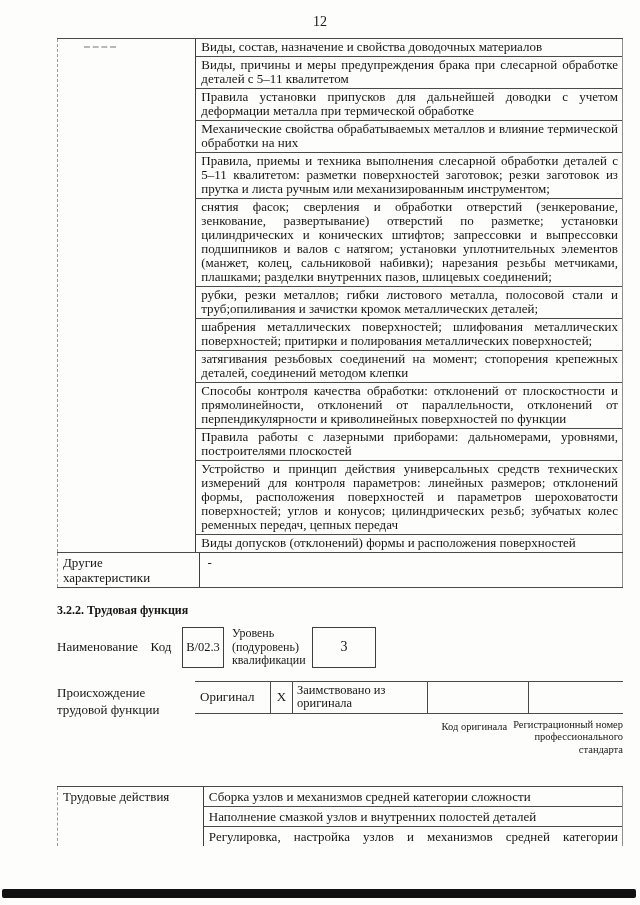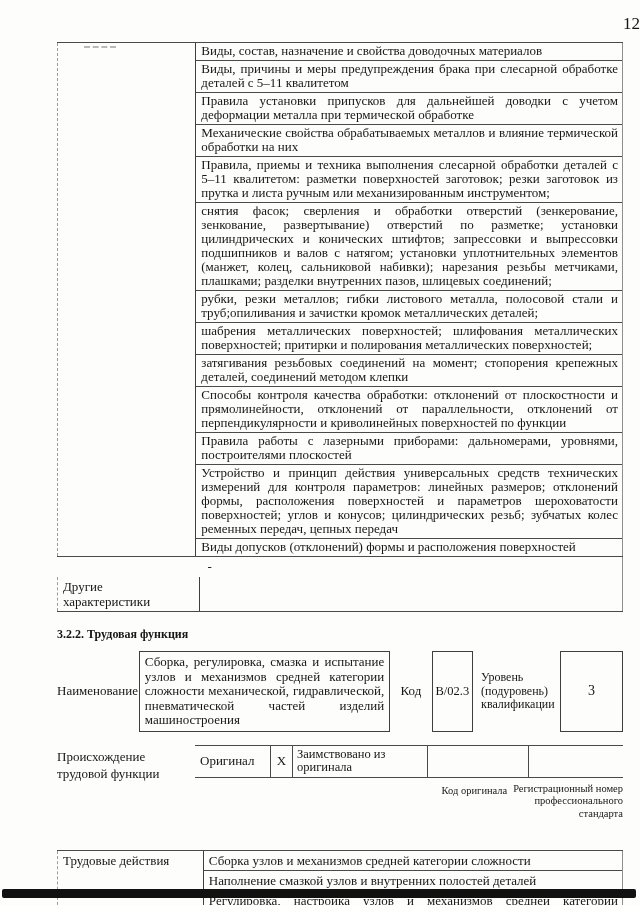--- a/index.html
+++ b/index.html
@@ -1,28 +1,28 @@
 <!DOCTYPE html>
 <html lang="ru"><head>
 <meta charset="utf-8">
 <style>
   html,body{margin:0;padding:0;background:#ffffff;}
   .page{position:relative;width:640px;height:905px;background:#fdfdfc;overflow:hidden;
         font-family:"Liberation Serif",serif;color:#161616;}
-  .page-number{padding-top:14px;text-align:right;font-size:17px;}
+  .page-number{padding-top:14px;text-align:center;font-size:14px;}
 
   
   .ktable{margin:8px 0 0 57px;width:566px;display:flex;align-items:stretch;border-top:1px solid #4a4a4a;}
   .kleft{width:138px;border-left:1px dashed #9b9b9b;border-right:1px solid #3f3f3f;}
   .kright{width:428px;border-right:1px solid #8f8f8f;}
   .krow{font-size:13px;line-height:14px;text-align:justify;padding:1px 4px 2px 5px;border-bottom:1px solid #4a4a4a;}
   .krow:last-child{border-bottom:none;}
   .ktable2{margin-left:57px;width:566px;display:flex;border-top:1px solid #4a4a4a;border-bottom:1px solid #4a4a4a;}
   .kleft2{width:138px;border-left:1px dashed #9b9b9b;border-right:1px solid #3f3f3f;
-          font-size:13px;line-height:15px;padding:2px 4px 2px 5px;margin-top:20px;}
+          font-size:13px;line-height:15px;padding:2px 4px 2px 5px;}
   .kleft2 .wrap{display:inline-block;max-width:103px;}
   .kright2{width:428px;font-size:13px;padding:2px 4px 2px 7px;border-right:1px solid #8f8f8f;}
 
   .section-heading{margin:15px 0 0 57px;font-size:12px;font-weight:bold;}
 
   
   .fheader{margin:9px 0 0 57px;display:flex;align-items:stretch;width:566px;}
   .flabel{width:83px;display:flex;align-items:center;font-size:13px;}
   .fdesc{width:243px;border:1px solid #3f3f3f;padding:3px 5px;font-size:13px;line-height:14.6px;text-align:justify;}
   .fcodelabel{width:42px;display:flex;align-items:center;justify-content:center;font-size:13px;}
@@ -87,21 +87,20 @@
     <div class="kleft2">
       <span class="wrap">Другие характеристики</span>
     </div>
     <div class="kright2">-</div>
   </div>
 
   <div class="section-heading">3.2.2. Трудовая функция</div>
 
   <div class="fheader">
     <div class="flabel">Наименование</div>
-    <div class="fdesc">Сборка, регулировка, смазка и испытание узлов и механизмов средней категории сложности механической, гидравлической, пневматической частей изделий машиностроения</div>
     <div class="fcodelabel">Код</div>
     <div class="fcodebox">В/02.3</div>
     <div class="flevellabel">Уровень (подуровень) квалификации</div>
     <div class="flevelbox">3</div>
   </div>
 
   <div class="origin">
     <div class="olabel">Происхождение трудовой функции</div>
     <div class="otable">
       <div class="orow">

